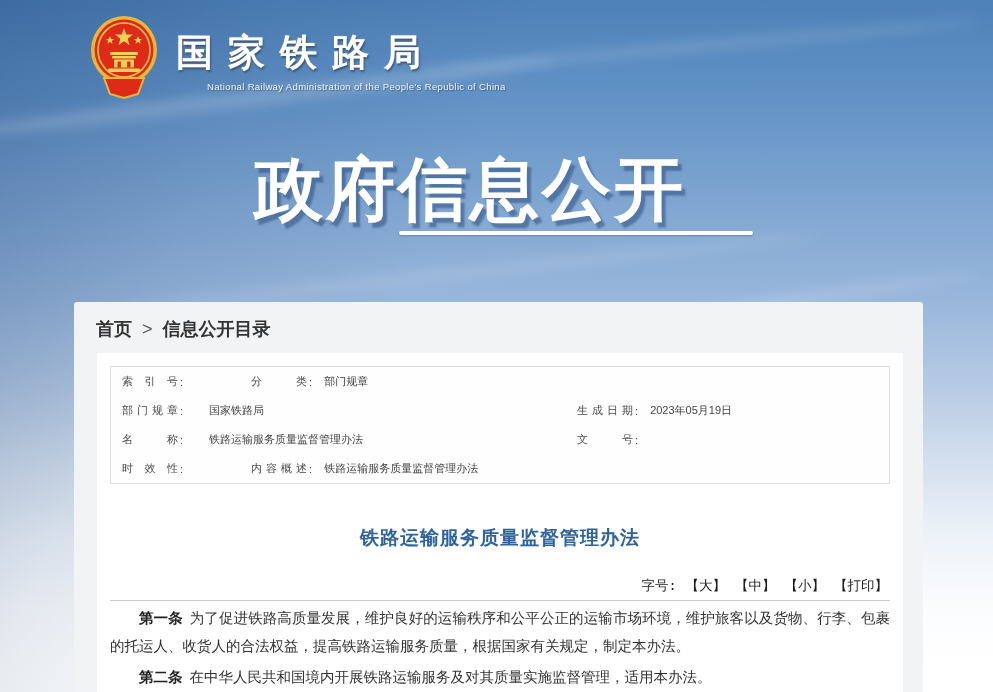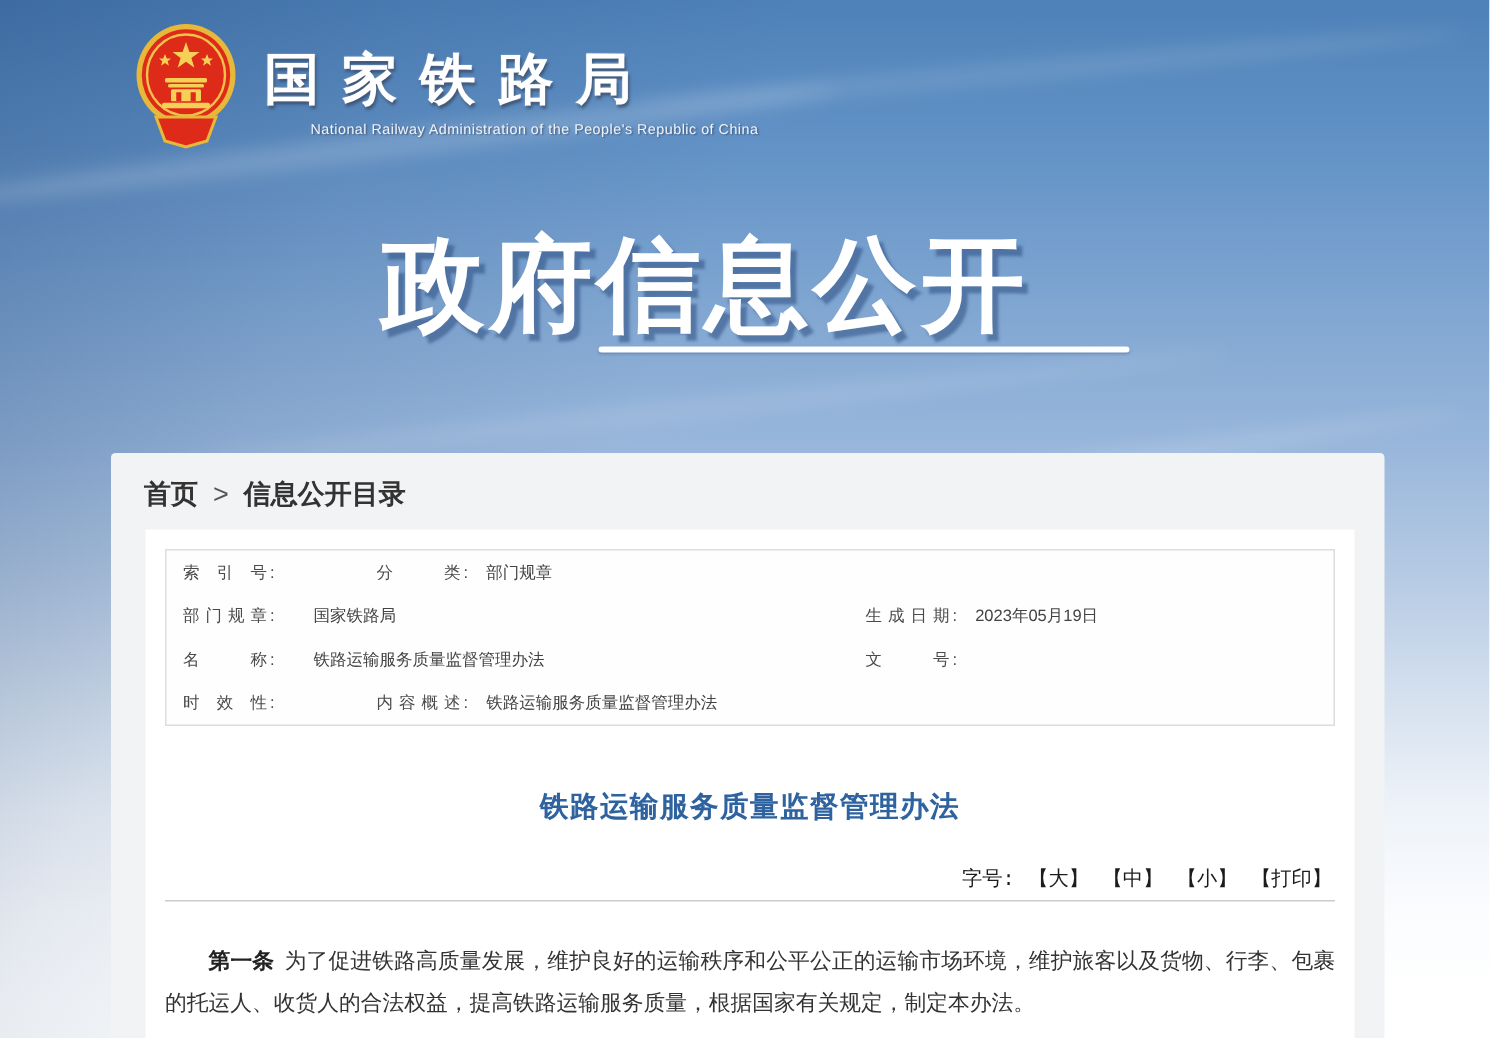--- a/index.html
+++ b/index.html
@@ -91,21 +91,21 @@
     font-size: 19px; font-weight: bold; color: #2e639f; letter-spacing: 1px;
   }
   .fontsize-bar {
     margin-top: 26px; text-align: right; font-size: 13.5px; color: #1c1c1c; padding-right: 2px; font-family: Liberation Mono, monospace;
   }
   .fontsize-bar .fs-btn { margin-left: 9px; cursor: pointer; color: #1c1c1c; }
   .rule { border: none; border-top: 1px solid #c9ccd1; margin-top: 5px; }
 
   .article-body { margin-top: 4px; }
   .article-body p {
-    margin-top: 27px; text-indent: 2em;
+    margin-top: 4px; text-indent: 2em;
     font-size: 14.5px; line-height: 1.9; color: #333333; text-align: justify;
   }
   .article-body p b { color: #222222; margin-right: 7px; }
 </style>
 </head>
 <body>
 
 <div class="sky"></div>
 <div class="cloud c1"></div>
 <div class="cloud c2"></div>

